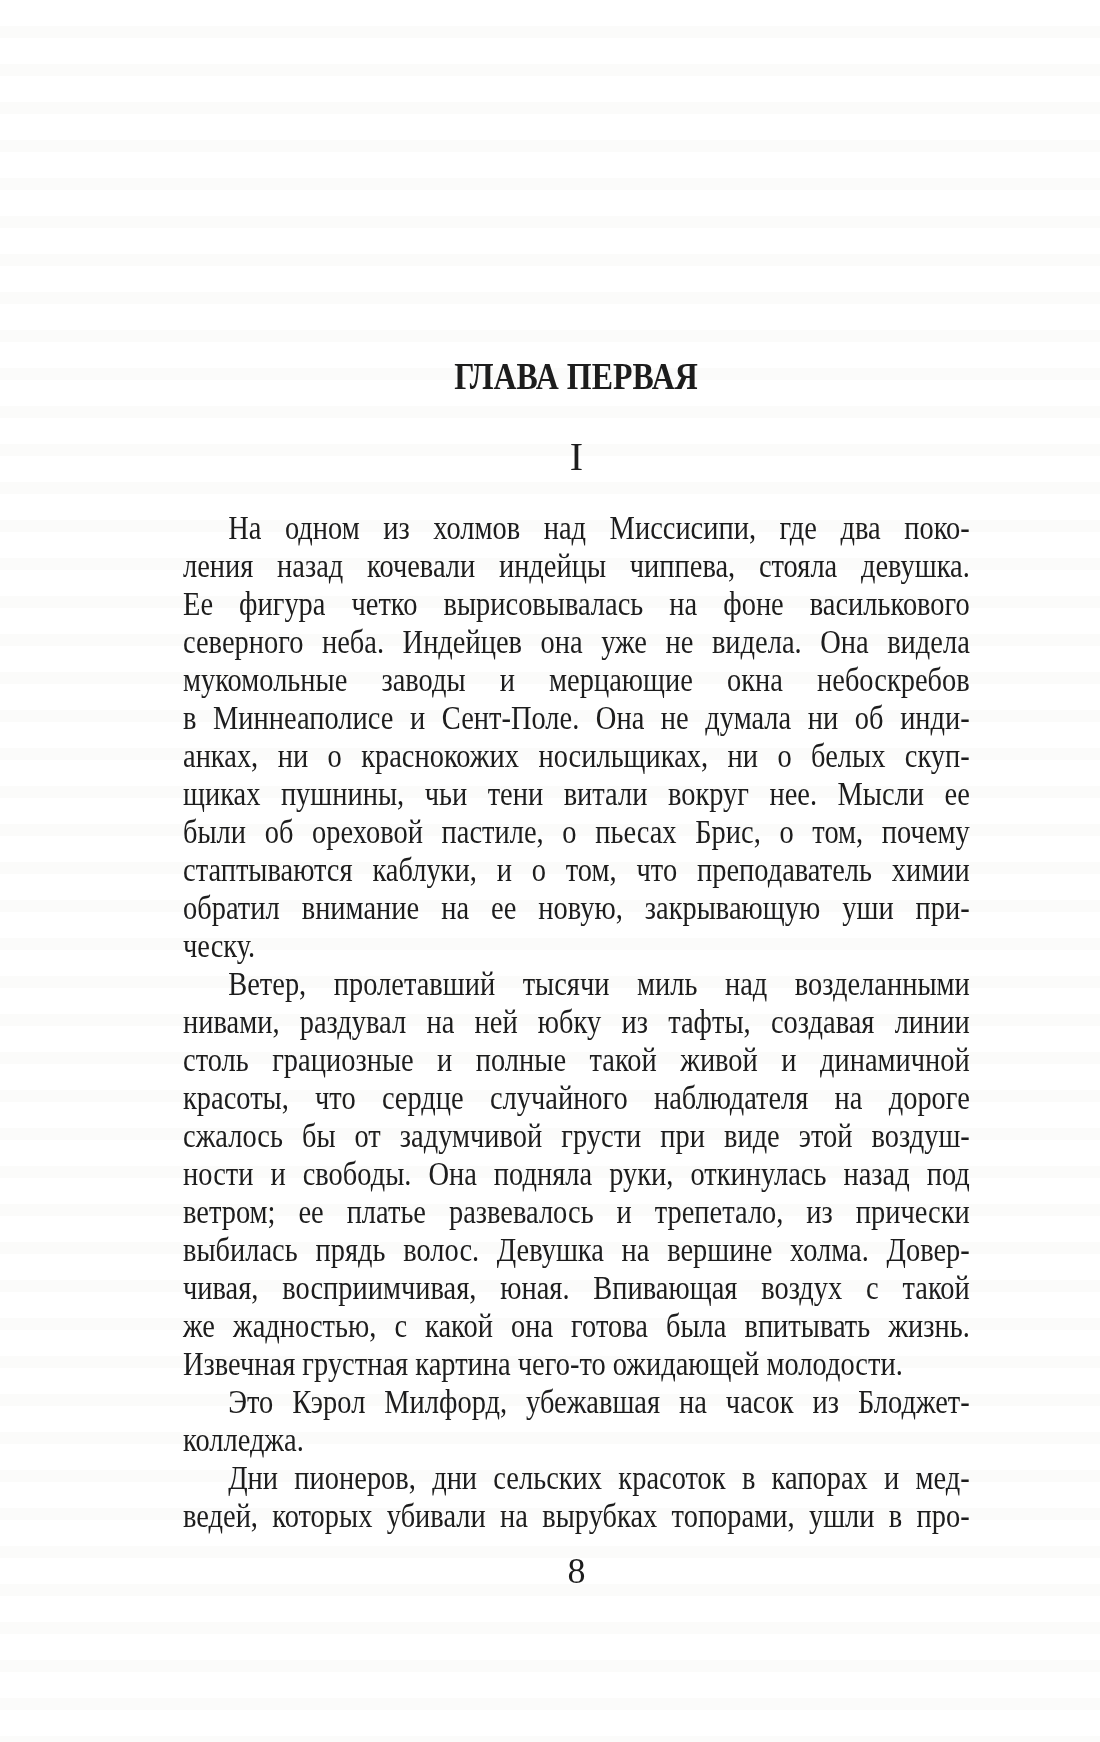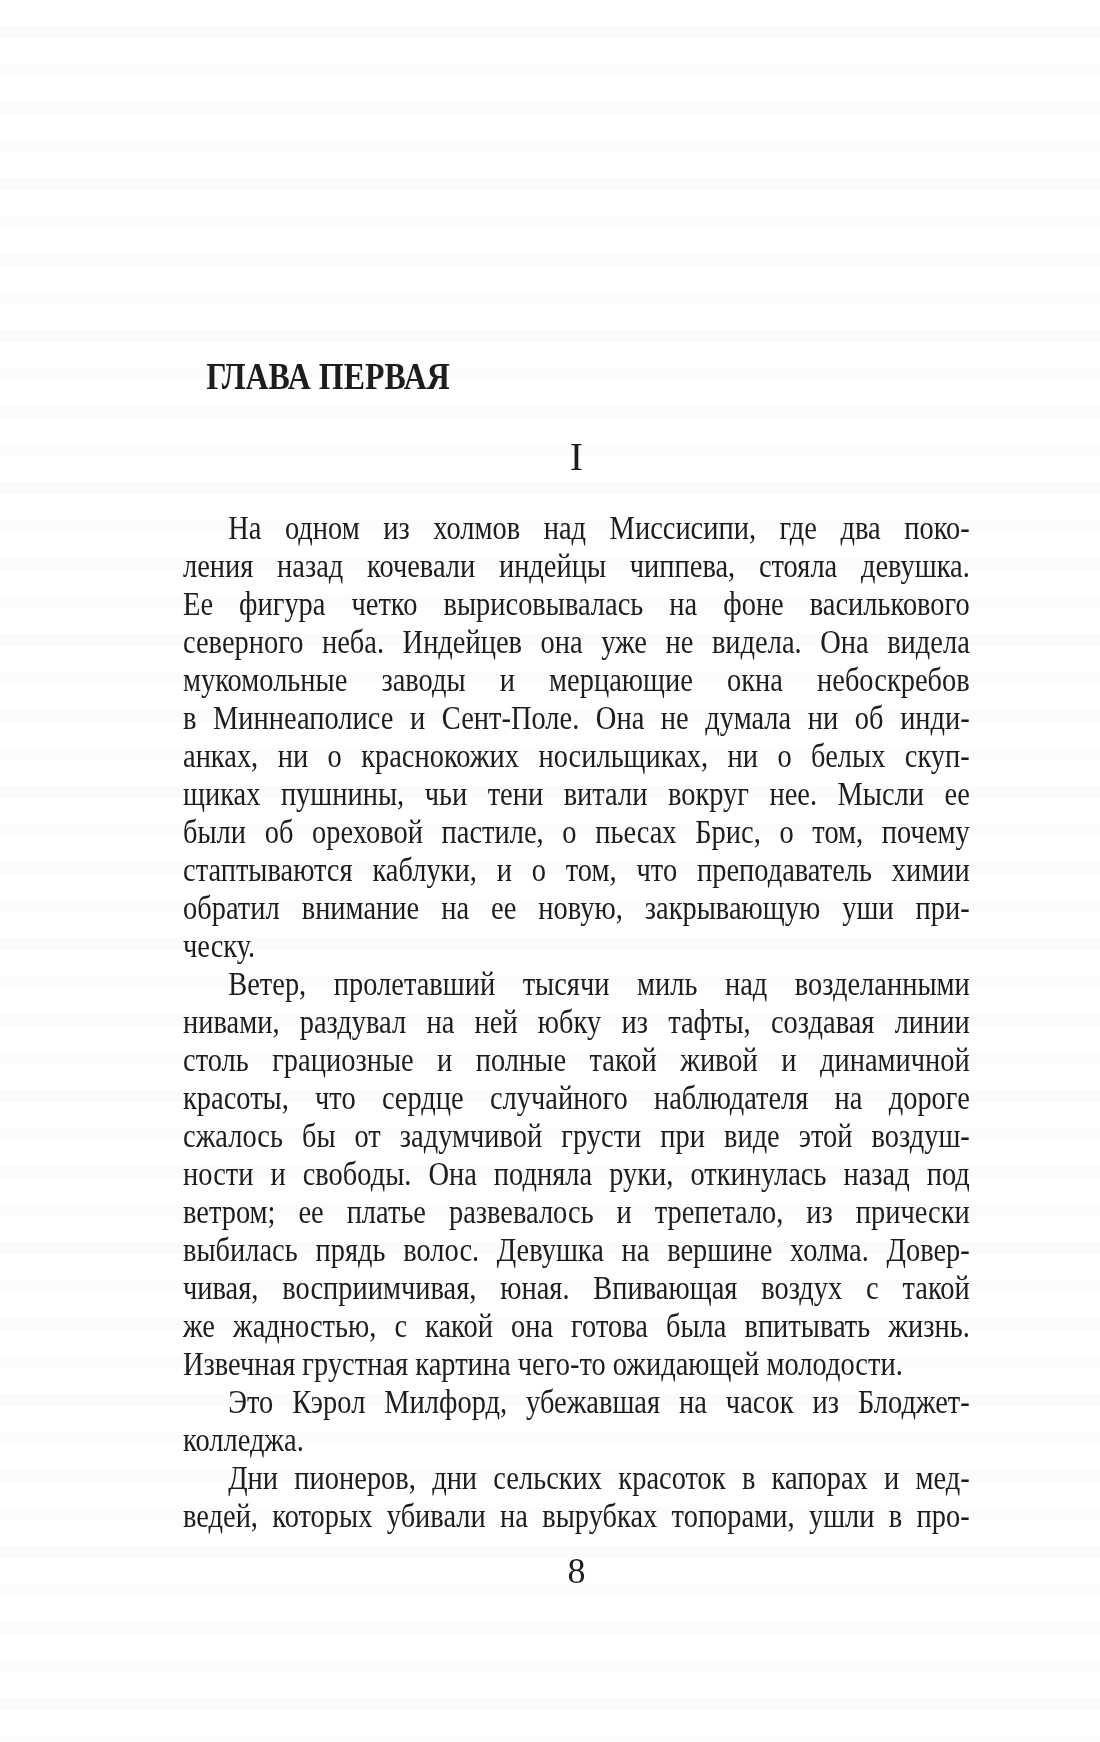--- a/index.html
+++ b/index.html
@@ -22,20 +22,21 @@
       #ffffff 0px, #ffffff 26px,
       #fbfbfa 26px, #fbfbfa 38px
     );
   }
   .chapter-title {
     position: absolute;
     top: 356px;
     left: 183px;
     width: 787px;
     margin: 0;
+    text-align: center;
     font-size: 38px;
     font-weight: bold;
     line-height: 40px;
     white-space: nowrap;
   }
   .chapter-title .condense {
     display: inline-block;
     transform: scaleX(0.84);
     transform-origin: 50% 50%;
   }

